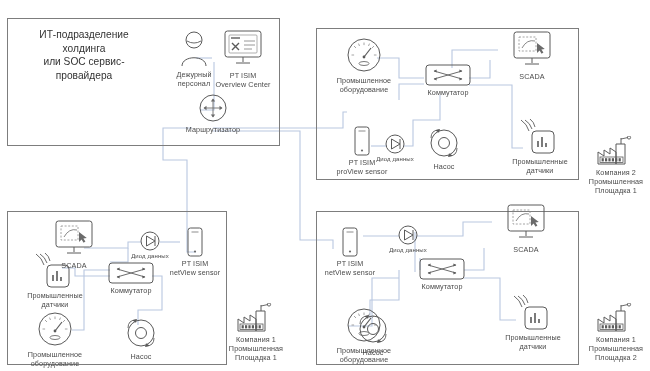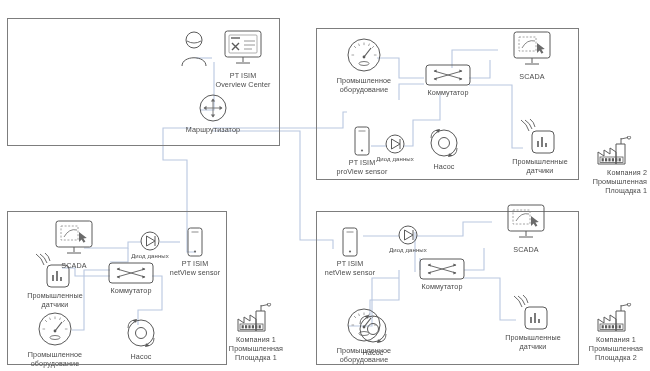--- a/index.html
+++ b/index.html
@@ -67,27 +67,33 @@
       <path d="M399 270 L399 300 L370 300 L370 318"></path>
       <path d="M399 278 L372 278 L372 326 L348 326"></path>
     </g>
   </svg>
 
   <div class="zone" style="left:7px;top:18px;width:271px;height:126px;"></div>
   <div class="zone" style="left:316px;top:28px;width:261px;height:150px;"></div>
   <div class="zone" style="left:7px;top:211px;width:218px;height:152px;"></div>
   <div class="zone" style="left:316px;top:211px;width:261px;height:152px;"></div>
 
+  <div class="ztitle" style="left:14px;top:28px;width:140px;">ИТ-подразделение
+холдинга
+или SOC сервис-
+провайдера</div>
 
   <div class="node" style="left:156px;top:30px;width:76px;">
     <svg class="ico" width="40" height="38" viewBox="0 0 40 38">
       <circle cx="20" cy="10" r="8" fill="none" stroke="#5a5a5a" stroke-width="1"></circle>
       <path d="M8 36 C8 25 32 25 32 36" fill="none" stroke="#5a5a5a" stroke-width="1"></path>
       <path d="M13 11 q7 4 14 0" fill="none" stroke="#5a5a5a" stroke-width="0.9"></path>
     </svg>
+    <div class="cap">Дежурный
+персонал</div>
   </div>
 
   <div class="node" style="left:205px;top:29px;width:76px;">
     <svg class="ico" width="48" height="40" viewBox="0 0 48 40">
       <rect x="6" y="2" width="36" height="26" rx="2.5" fill="none" stroke="#5a5a5a" stroke-width="1"></rect>
       <rect x="10" y="6" width="28" height="18" rx="1" fill="none" stroke="#8d8d8d" stroke-width="0.7"></rect>
       <rect x="12" y="8" width="9" height="2" fill="#8d8d8d"></rect>
       <path d="M13 14 l7 7 M20 14 l-7 7" stroke="#5a5a5a" stroke-width="1.4" fill="none"></path>
       <path d="M25 12 h11 M25 16 h11 M25 20 h8" stroke="#8d8d8d" stroke-width="0.9"></path>
       <path d="M24 28 v5 M17 34 h14" stroke="#5a5a5a" stroke-width="1" fill="none"></path>
@@ -185,21 +191,21 @@
       <g fill="none" stroke="#5a5a5a" stroke-width="0.9">
         <path d="M14 10 q-2 -6 -7 -9"></path>
         <path d="M11 12 q-2 -7 -8 -11"></path>
         <path d="M17 8 q-1 -5 -5 -8"></path>
       </g>
     </svg>
     <div class="cap">Промышленные
 датчики</div>
   </div>
 
-  <div class="node" style="left:585px;top:136px;width:62px;text-align:right;">
+  <div class="node" style="left:585px;top:136px;width:62px;">
     <svg class="ico" width="42" height="30" viewBox="0 0 42 30">
       <path d="M3 28 L3 16 L9 20 L9 14 L15 18 L15 12 L21 16 L21 28 Z" fill="none" stroke="#5a5a5a" stroke-width="1"></path>
       <path d="M21 28 L21 8 L30 8 L30 28 Z" fill="none" stroke="#5a5a5a" stroke-width="1"></path>
       <path d="M26 8 L26 2" stroke="#5a5a5a" stroke-width="1"></path>
       <path d="M26 3 L33 1.5" stroke="#5a5a5a" stroke-width="0.9"></path>
       <circle cx="34" cy="1.5" r="1.6" fill="none" stroke="#5a5a5a" stroke-width="0.9"></circle>
       <rect x="5" y="21" width="23" height="5.5" fill="none" stroke="#5a5a5a" stroke-width="0.8"></rect>
       <g fill="#5a5a5a">
         <rect x="6.6" y="22.2" width="2.2" height="3.2"></rect>
         <rect x="10" y="22.2" width="2.2" height="3.2"></rect>

